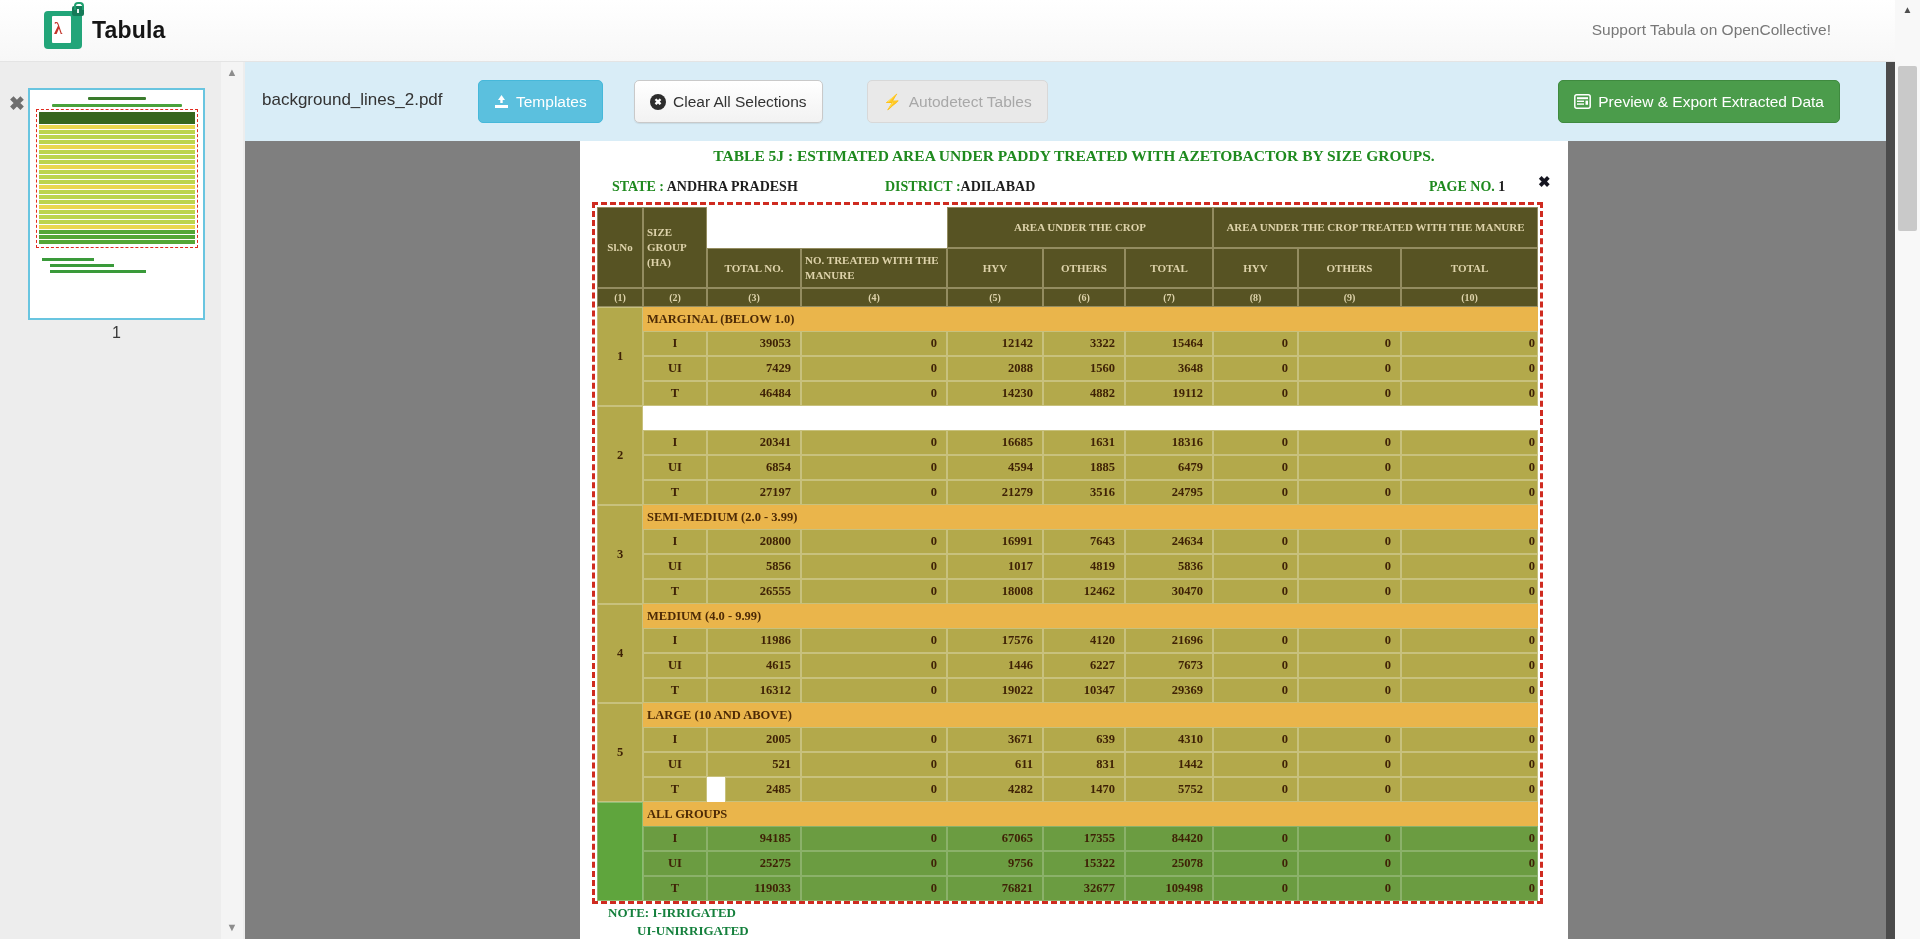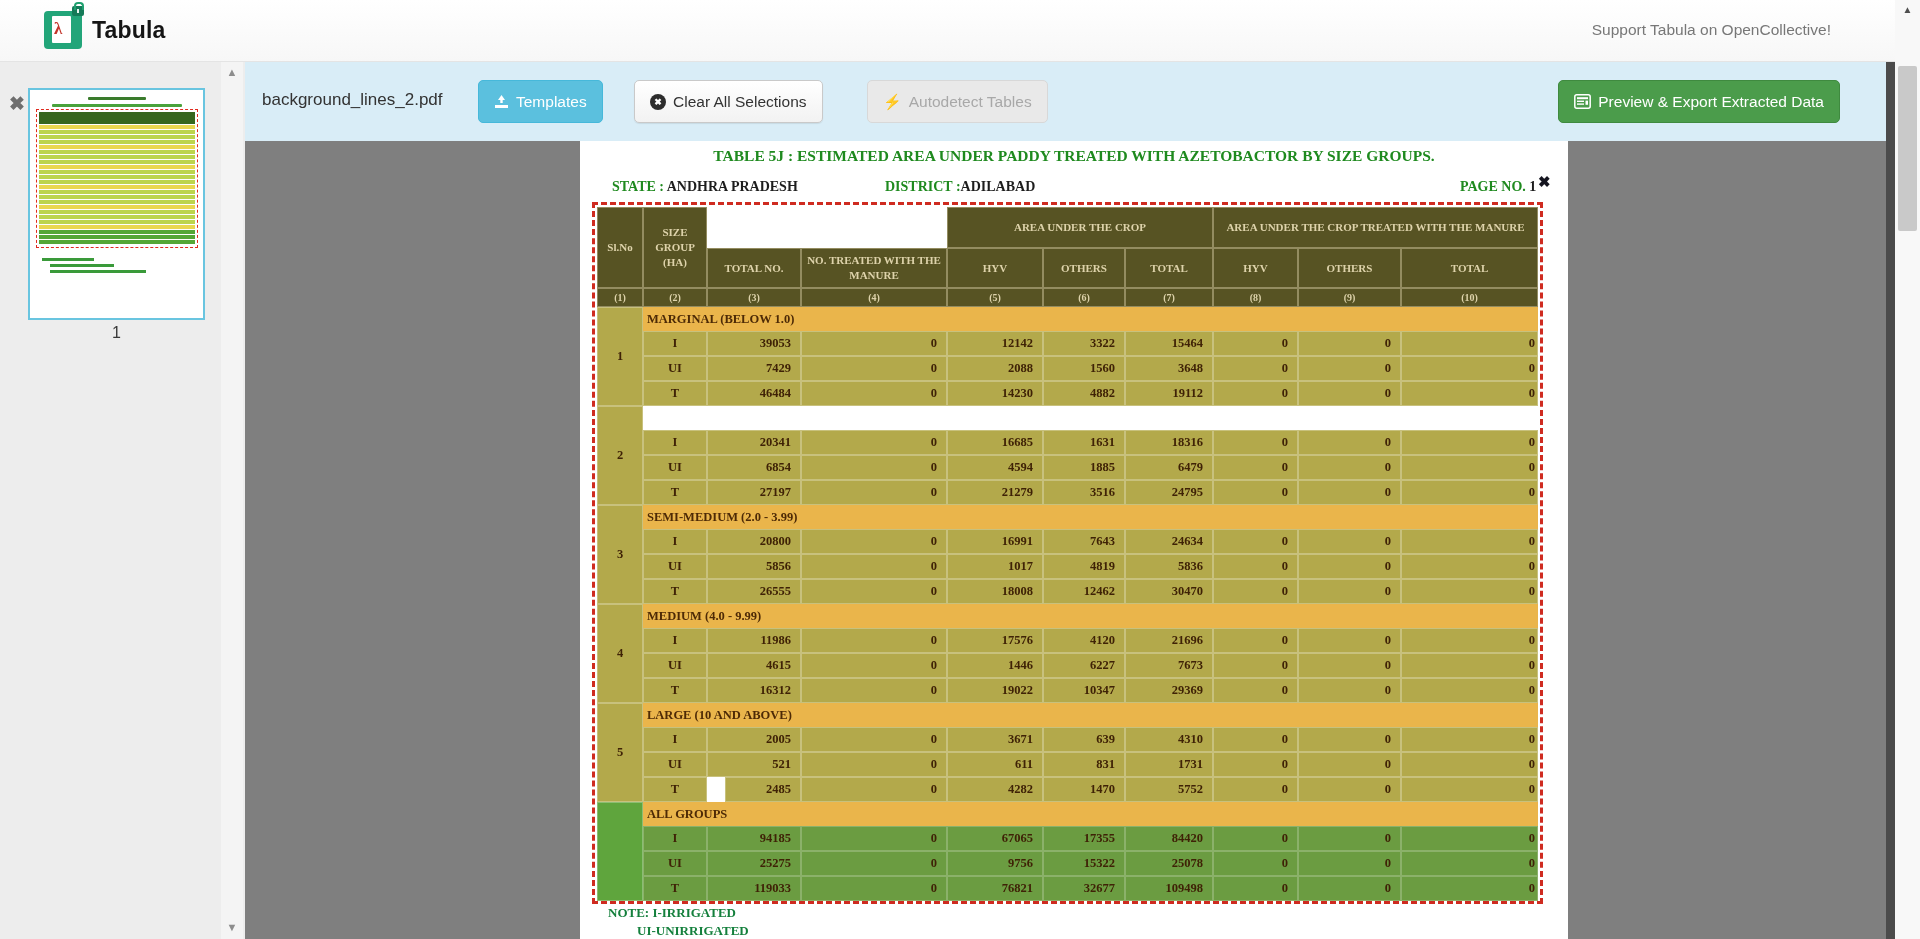--- a/index.html
+++ b/index.html
@@ -75,28 +75,28 @@
   .btn svg{display:block;}
 
   
   .workspace{position:absolute;left:245px;top:141px;width:1641px;height:798px;background:var(--workspace-gray);}
   .page{position:absolute;left:335px;top:0;width:988px;height:798px;background:#fff;
     font-family:"Liberation Serif",serif;color:var(--pdf-text);}
   .doc-title{position:absolute;left:0;top:6px;width:100%;text-align:center;font-weight:bold;
     font-size:15.5px;color:var(--title-green);}
   .meta{position:absolute;top:38px;font-size:14px;font-weight:bold;color:#1d1d1d;}
   .meta .g{color:var(--title-green);text-align:center;}
-  .meta-state{left:32px;} .meta-district{left:305px;} .meta-page{left:849px;margin-left:31px;}
+  .meta-state{left:32px;} .meta-district{left:305px;} .meta-page{left:849px;}
   .sel-close{position:absolute;left:958px;top:32px;font-size:15px;font-weight:bold;color:#14141f;cursor:pointer;}
 
   .pdf-table{position:absolute;left:17px;top:66px;display:grid;
     grid-template-columns:46px 64px 94px 146px 96px 82px 88px 85px 103px 137px;
     grid-template-rows:41px 40px 19px repeat(6,24px 25px 25px 25px);}
   .hcell{background:var(--header-olive);color:#ded3ab;font-weight:bold;font-size:11px;
-    display:flex;align-items:center;justify-content:center;text-align:center;
+    display:flex;align-items:center;justify-content:center;
     border:0.5px solid rgba(222,211,171,.45);padding:1px 3px;line-height:1.35;}
   .hnum{font-size:10px;}
   .cell{display:flex;align-items:center;font-weight:bold;font-size:12.5px;color:var(--pdf-text);}
   .sl{background:var(--row-olive);justify-content:center;border:0.5px solid rgba(255,255,255,.28);}
   .sl.green-sl{background:var(--sl-green);}
   .band{background:var(--row-orange);padding-left:4px;font-size:12.5px;color:#4d2a06;}
   .rlabel{background:var(--row-olive);justify-content:center;border:0.5px solid rgba(255,255,255,.28);}
   .val{background:var(--row-olive);justify-content:flex-end;padding-right:9px;
     border:0.5px solid rgba(255,255,255,.28);}
   .val.last{padding-right:2px;}
@@ -366,21 +366,21 @@
         <div class="cell val" style="grid-area: 21 / 6;">639</div>
         <div class="cell val" style="grid-area: 21 / 7;">4310</div>
         <div class="cell val" style="grid-area: 21 / 8;">0</div>
         <div class="cell val" style="grid-area: 21 / 9;">0</div>
         <div class="cell val last" style="grid-area: 21 / 10;">0</div>
         <div class="cell rlabel" style="grid-area: 22 / 2;">UI</div>
         <div class="cell val" style="grid-area: 22 / 3;">521</div>
         <div class="cell val" style="grid-area: 22 / 4;">0</div>
         <div class="cell val" style="grid-area: 22 / 5;">611</div>
         <div class="cell val" style="grid-area: 22 / 6;">831</div>
-        <div class="cell val" style="grid-area: 22 / 7;">1731</div>
+        <div class="cell val" style="grid-area: 22 / 7;">1442</div>
         <div class="cell val" style="grid-area: 22 / 8;">0</div>
         <div class="cell val" style="grid-area: 22 / 9;">0</div>
         <div class="cell val last" style="grid-area: 22 / 10;">0</div>
         <div class="cell rlabel" style="grid-area: 23 / 2;">T</div>
         <div class="cell val" style="grid-area: 23 / 3; margin-left: 18px;">2485</div>
         <div class="cell val" style="grid-area: 23 / 4;">0</div>
         <div class="cell val" style="grid-area: 23 / 5;">4282</div>
         <div class="cell val" style="grid-area: 23 / 6;">1470</div>
         <div class="cell val" style="grid-area: 23 / 7;">5752</div>
         <div class="cell val" style="grid-area: 23 / 8;">0</div>

